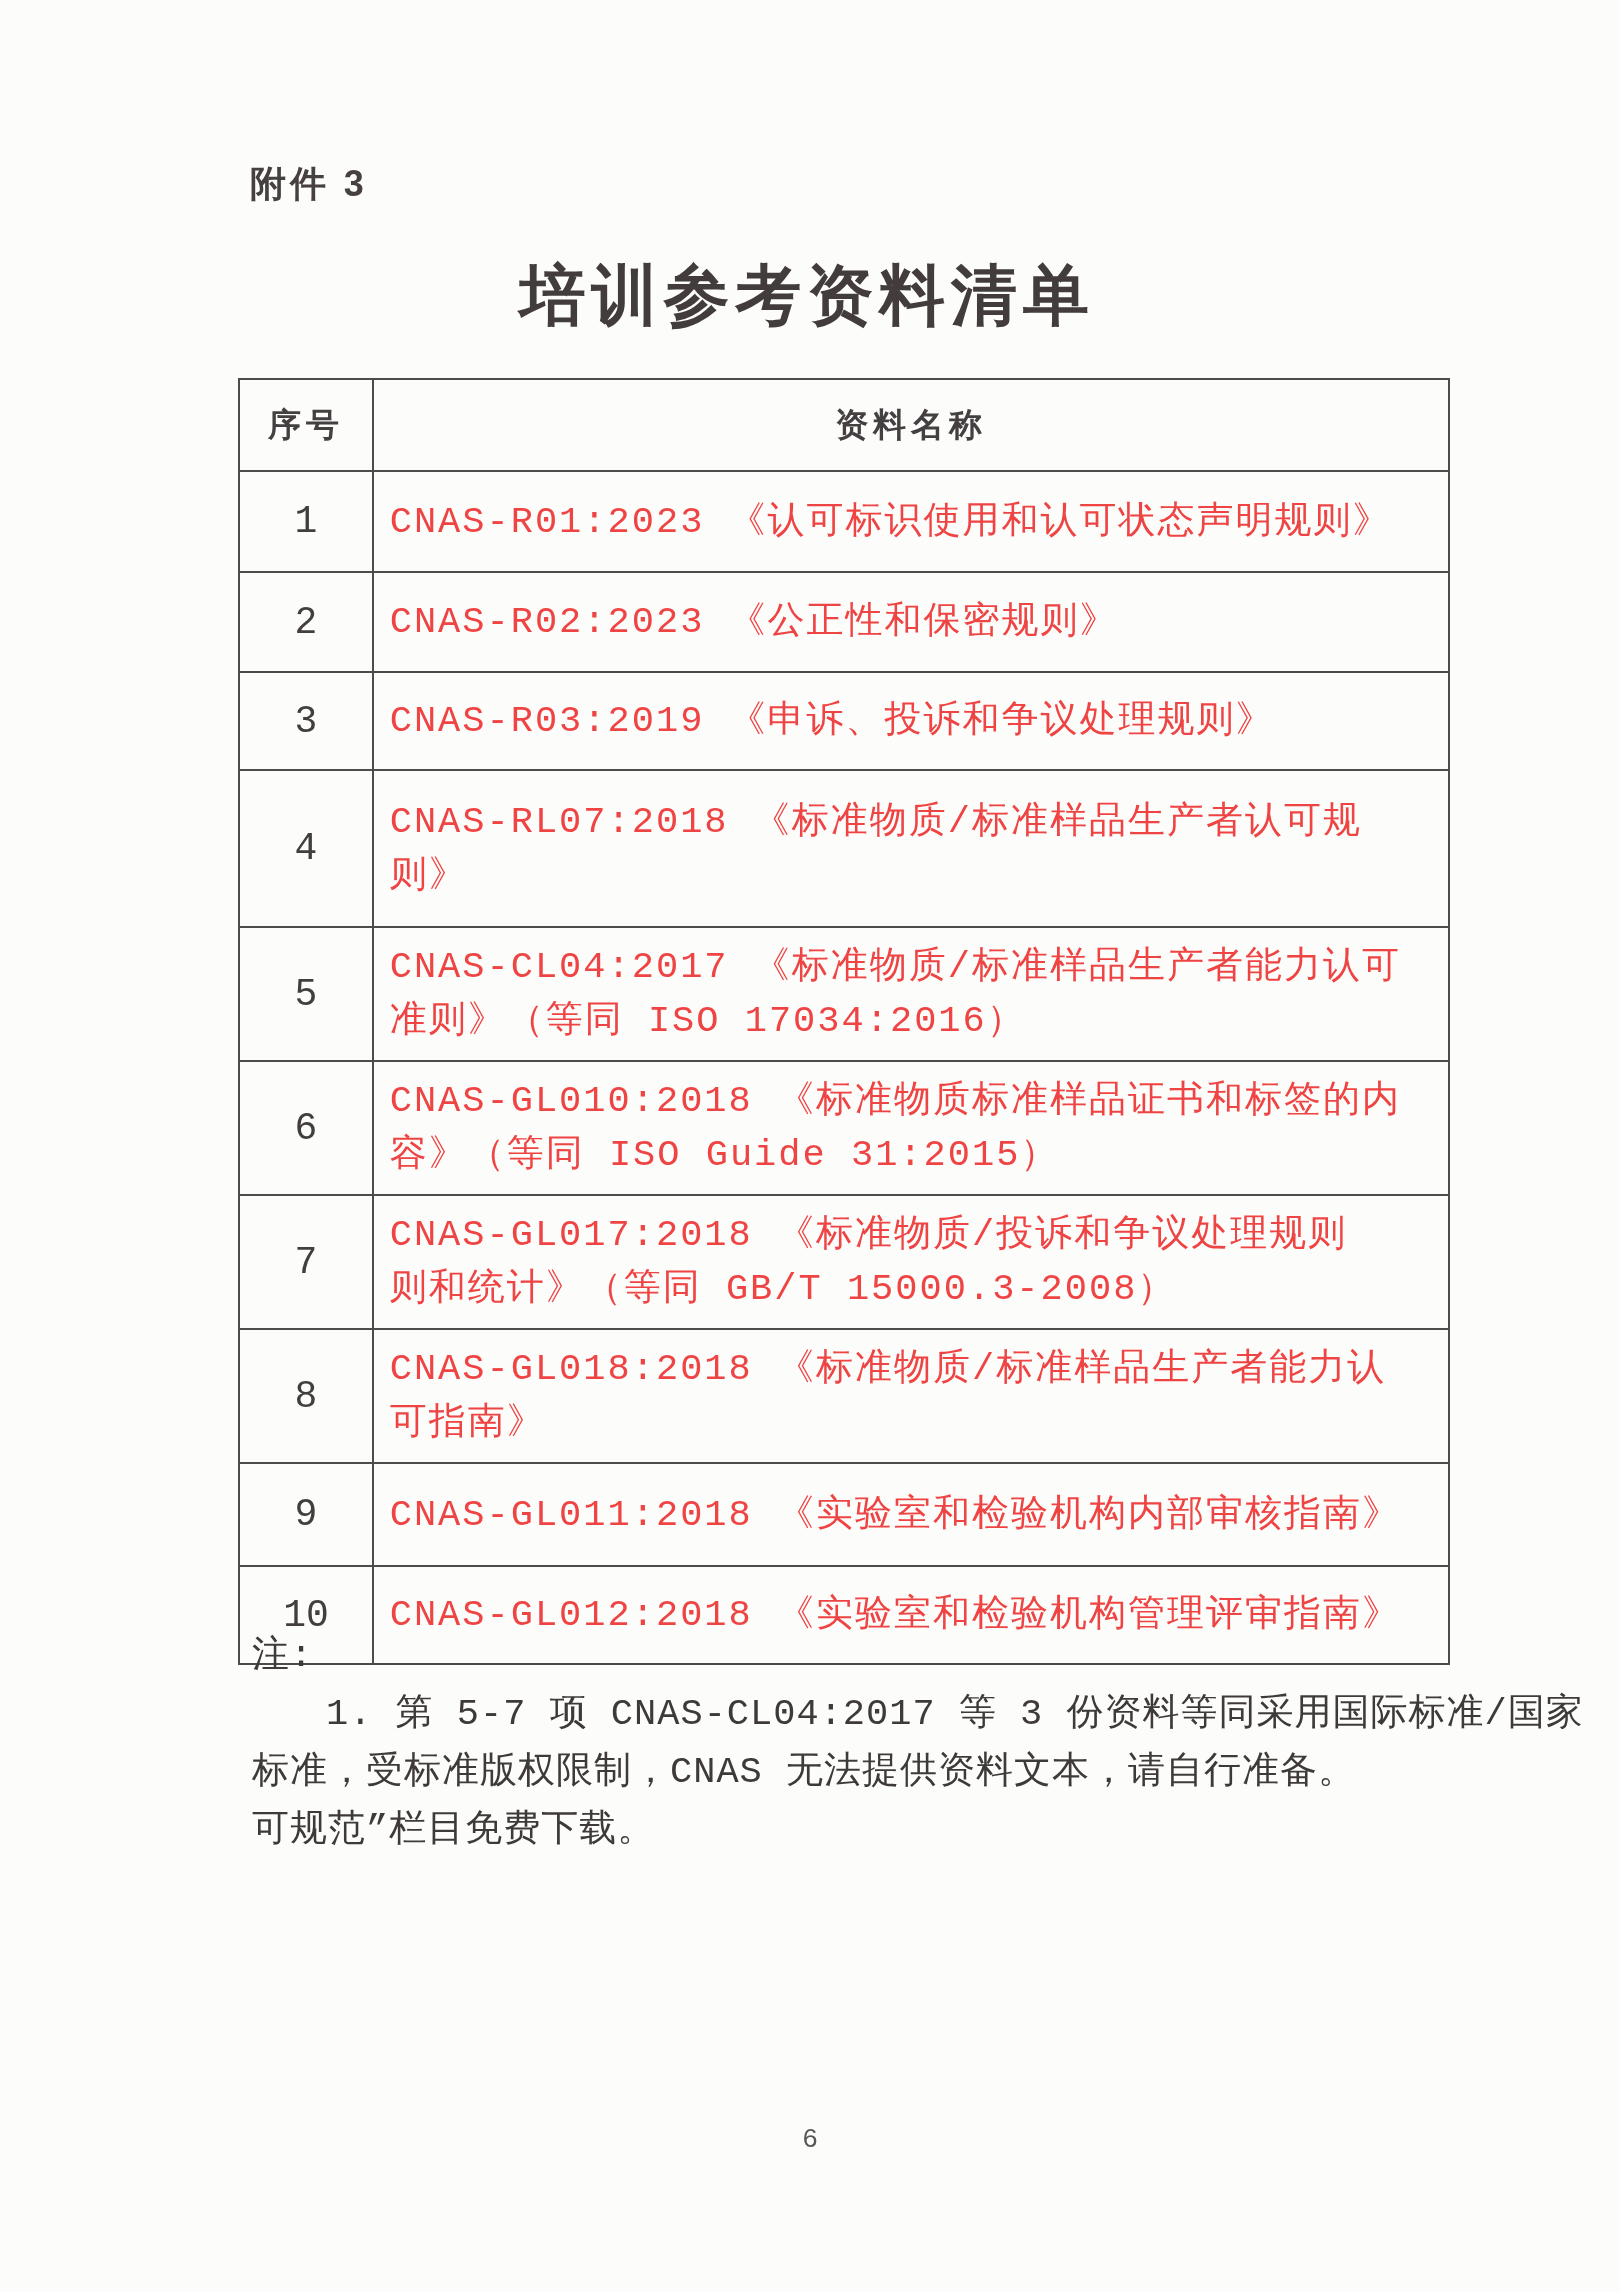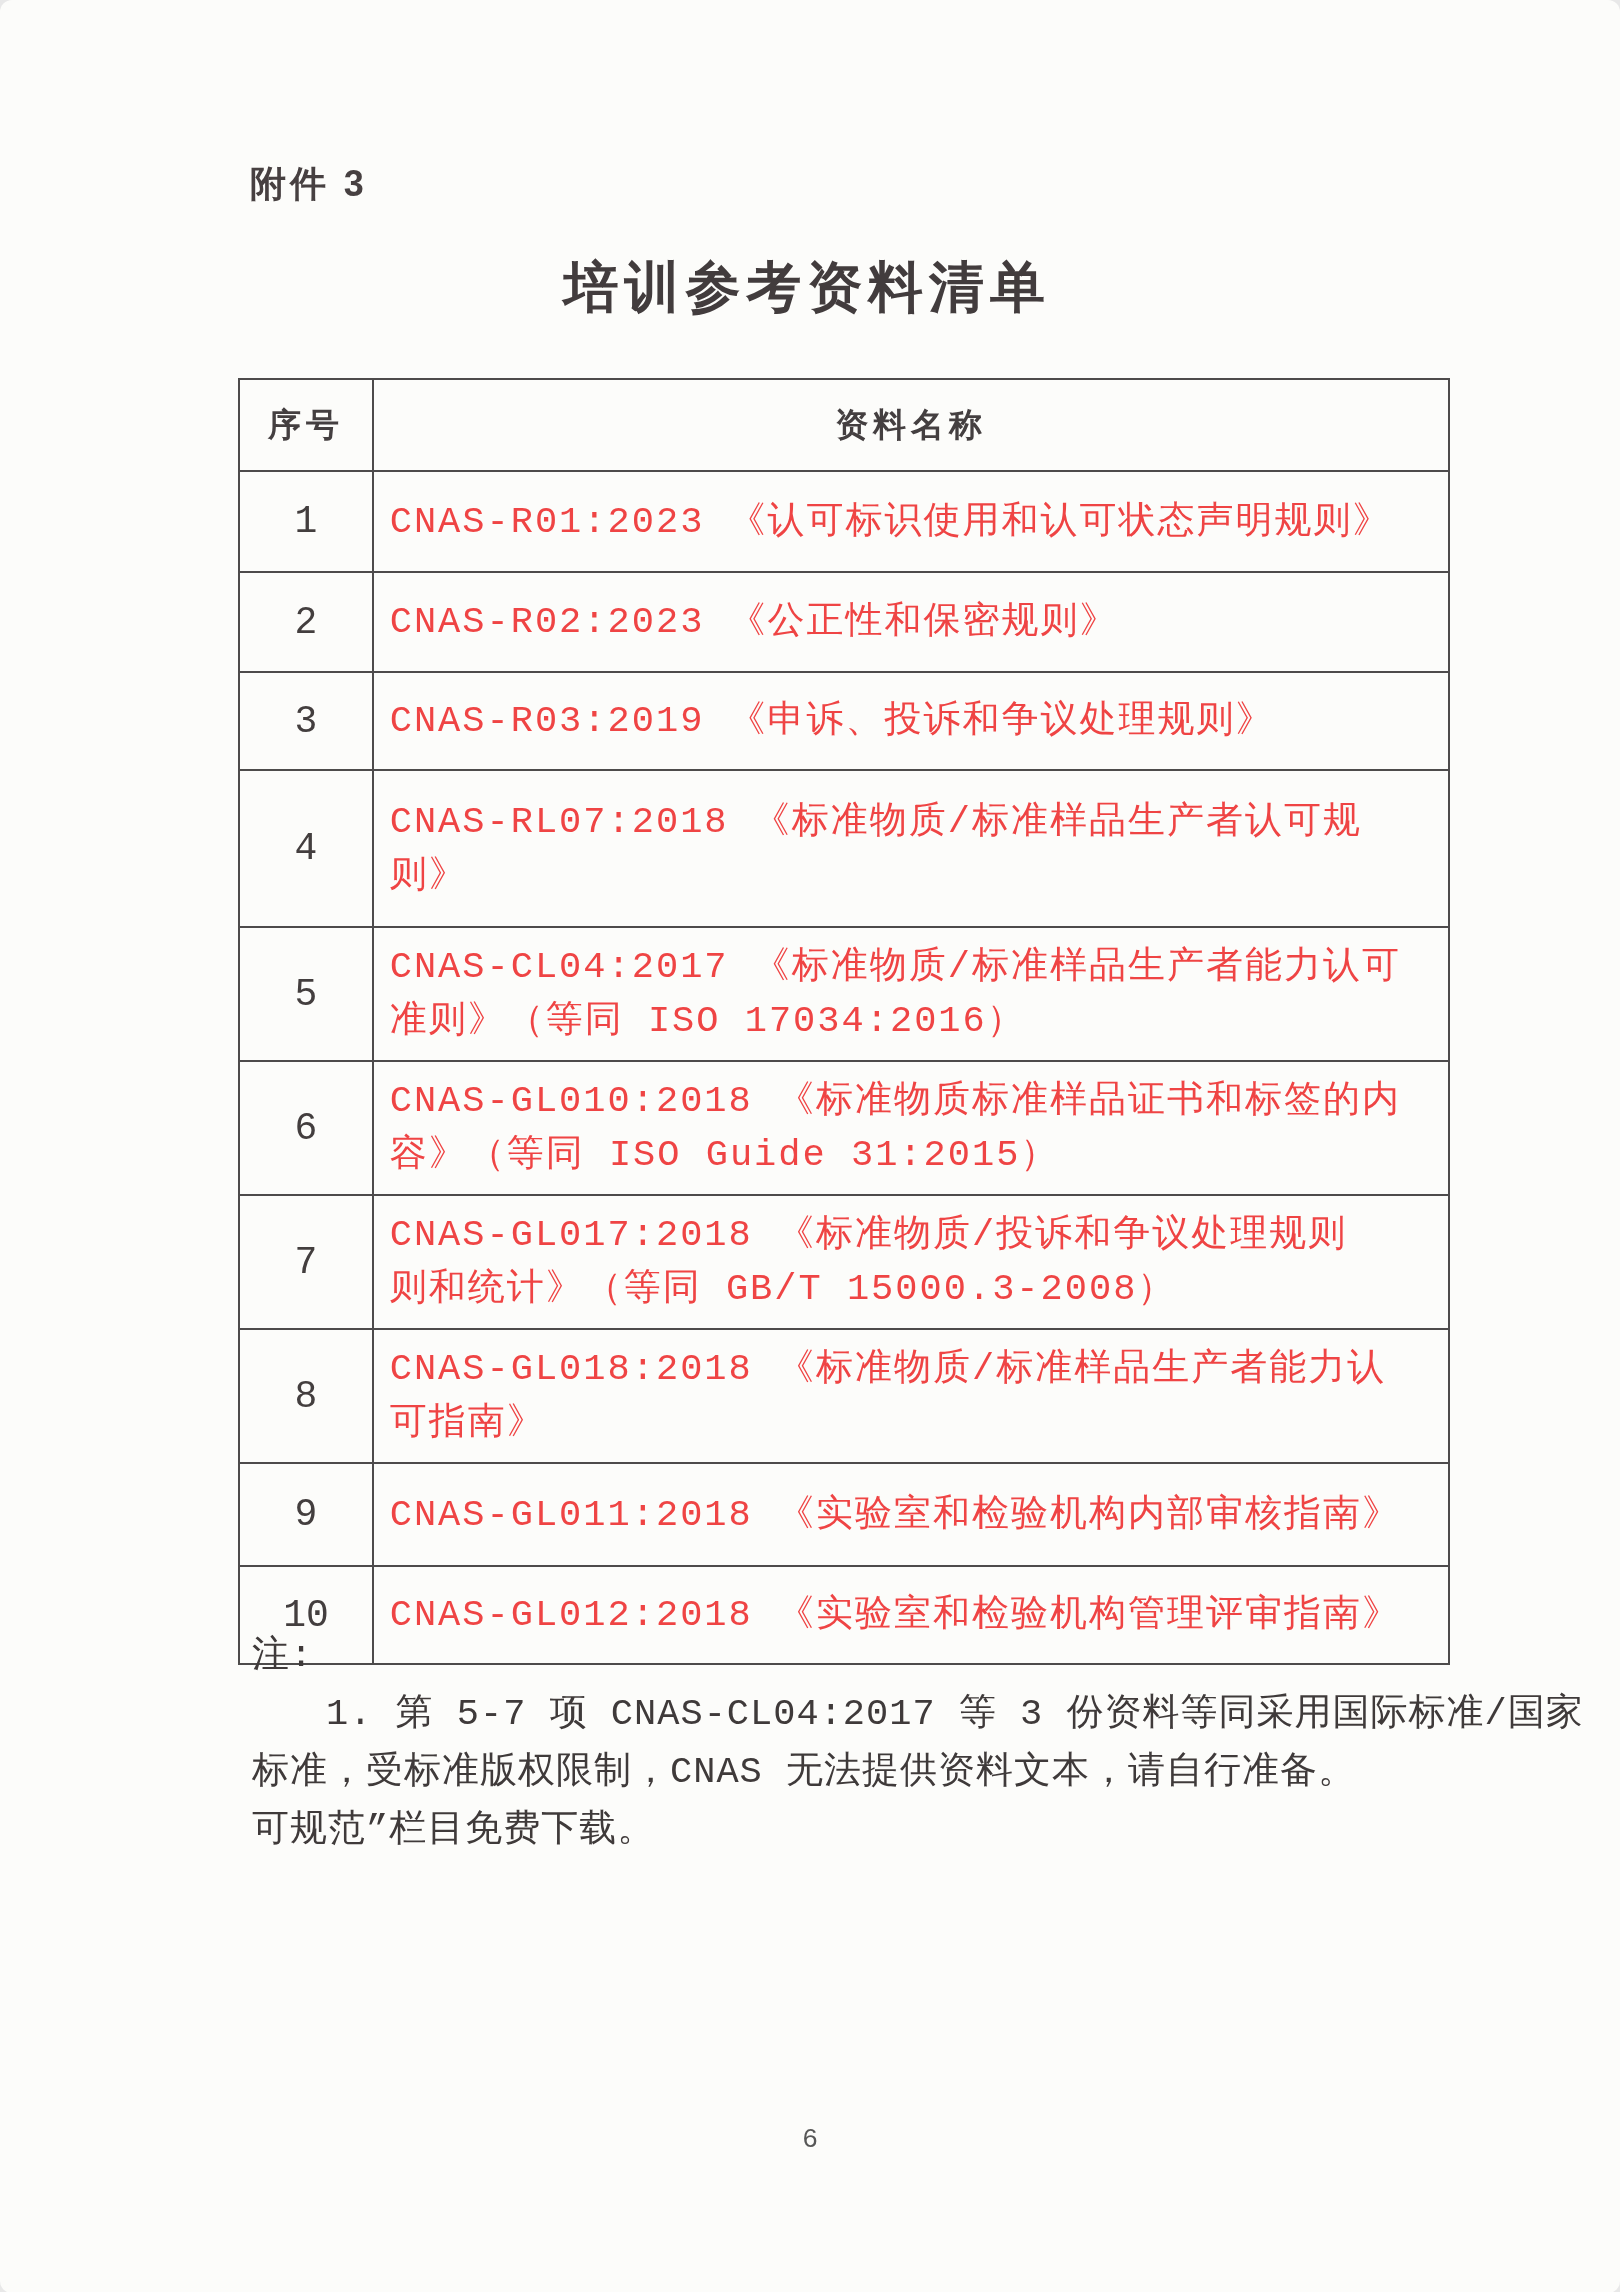--- a/index.html
+++ b/index.html
@@ -4,33 +4,32 @@
 <style>
   html,body{margin:0;padding:0;background:#e8e8e8;}
   #page{
     position:relative;
     width:1620px;height:2293px;
     margin:0 auto;
     background:#fcfcfa;
     font-family:"Liberation Sans","DejaVu Sans",sans-serif;
     color:#3e3a3a;
     overflow:hidden;
-    border-radius:12px;
   }
   
   .attachment{
     position:absolute;left:250px;top:160px;
     font-size:36px;font-weight:700;letter-spacing:3.9px;
     color:#474041;
   }
   
   .doc-title{
     position:absolute;left:0;right:19.6px;top:251px;
     text-align:center;
-    font-size:55px;font-weight:700;letter-spacing:5.9px;
+    font-size:66px;font-weight:700;letter-spacing:5.9px;
     color:#423c3d;
     margin-left:14px;
   }
   
   table.ref-table{
     position:absolute;left:238px;top:378px;
     width:1158px;
     border-collapse:collapse;
     table-layout:fixed;
   }

